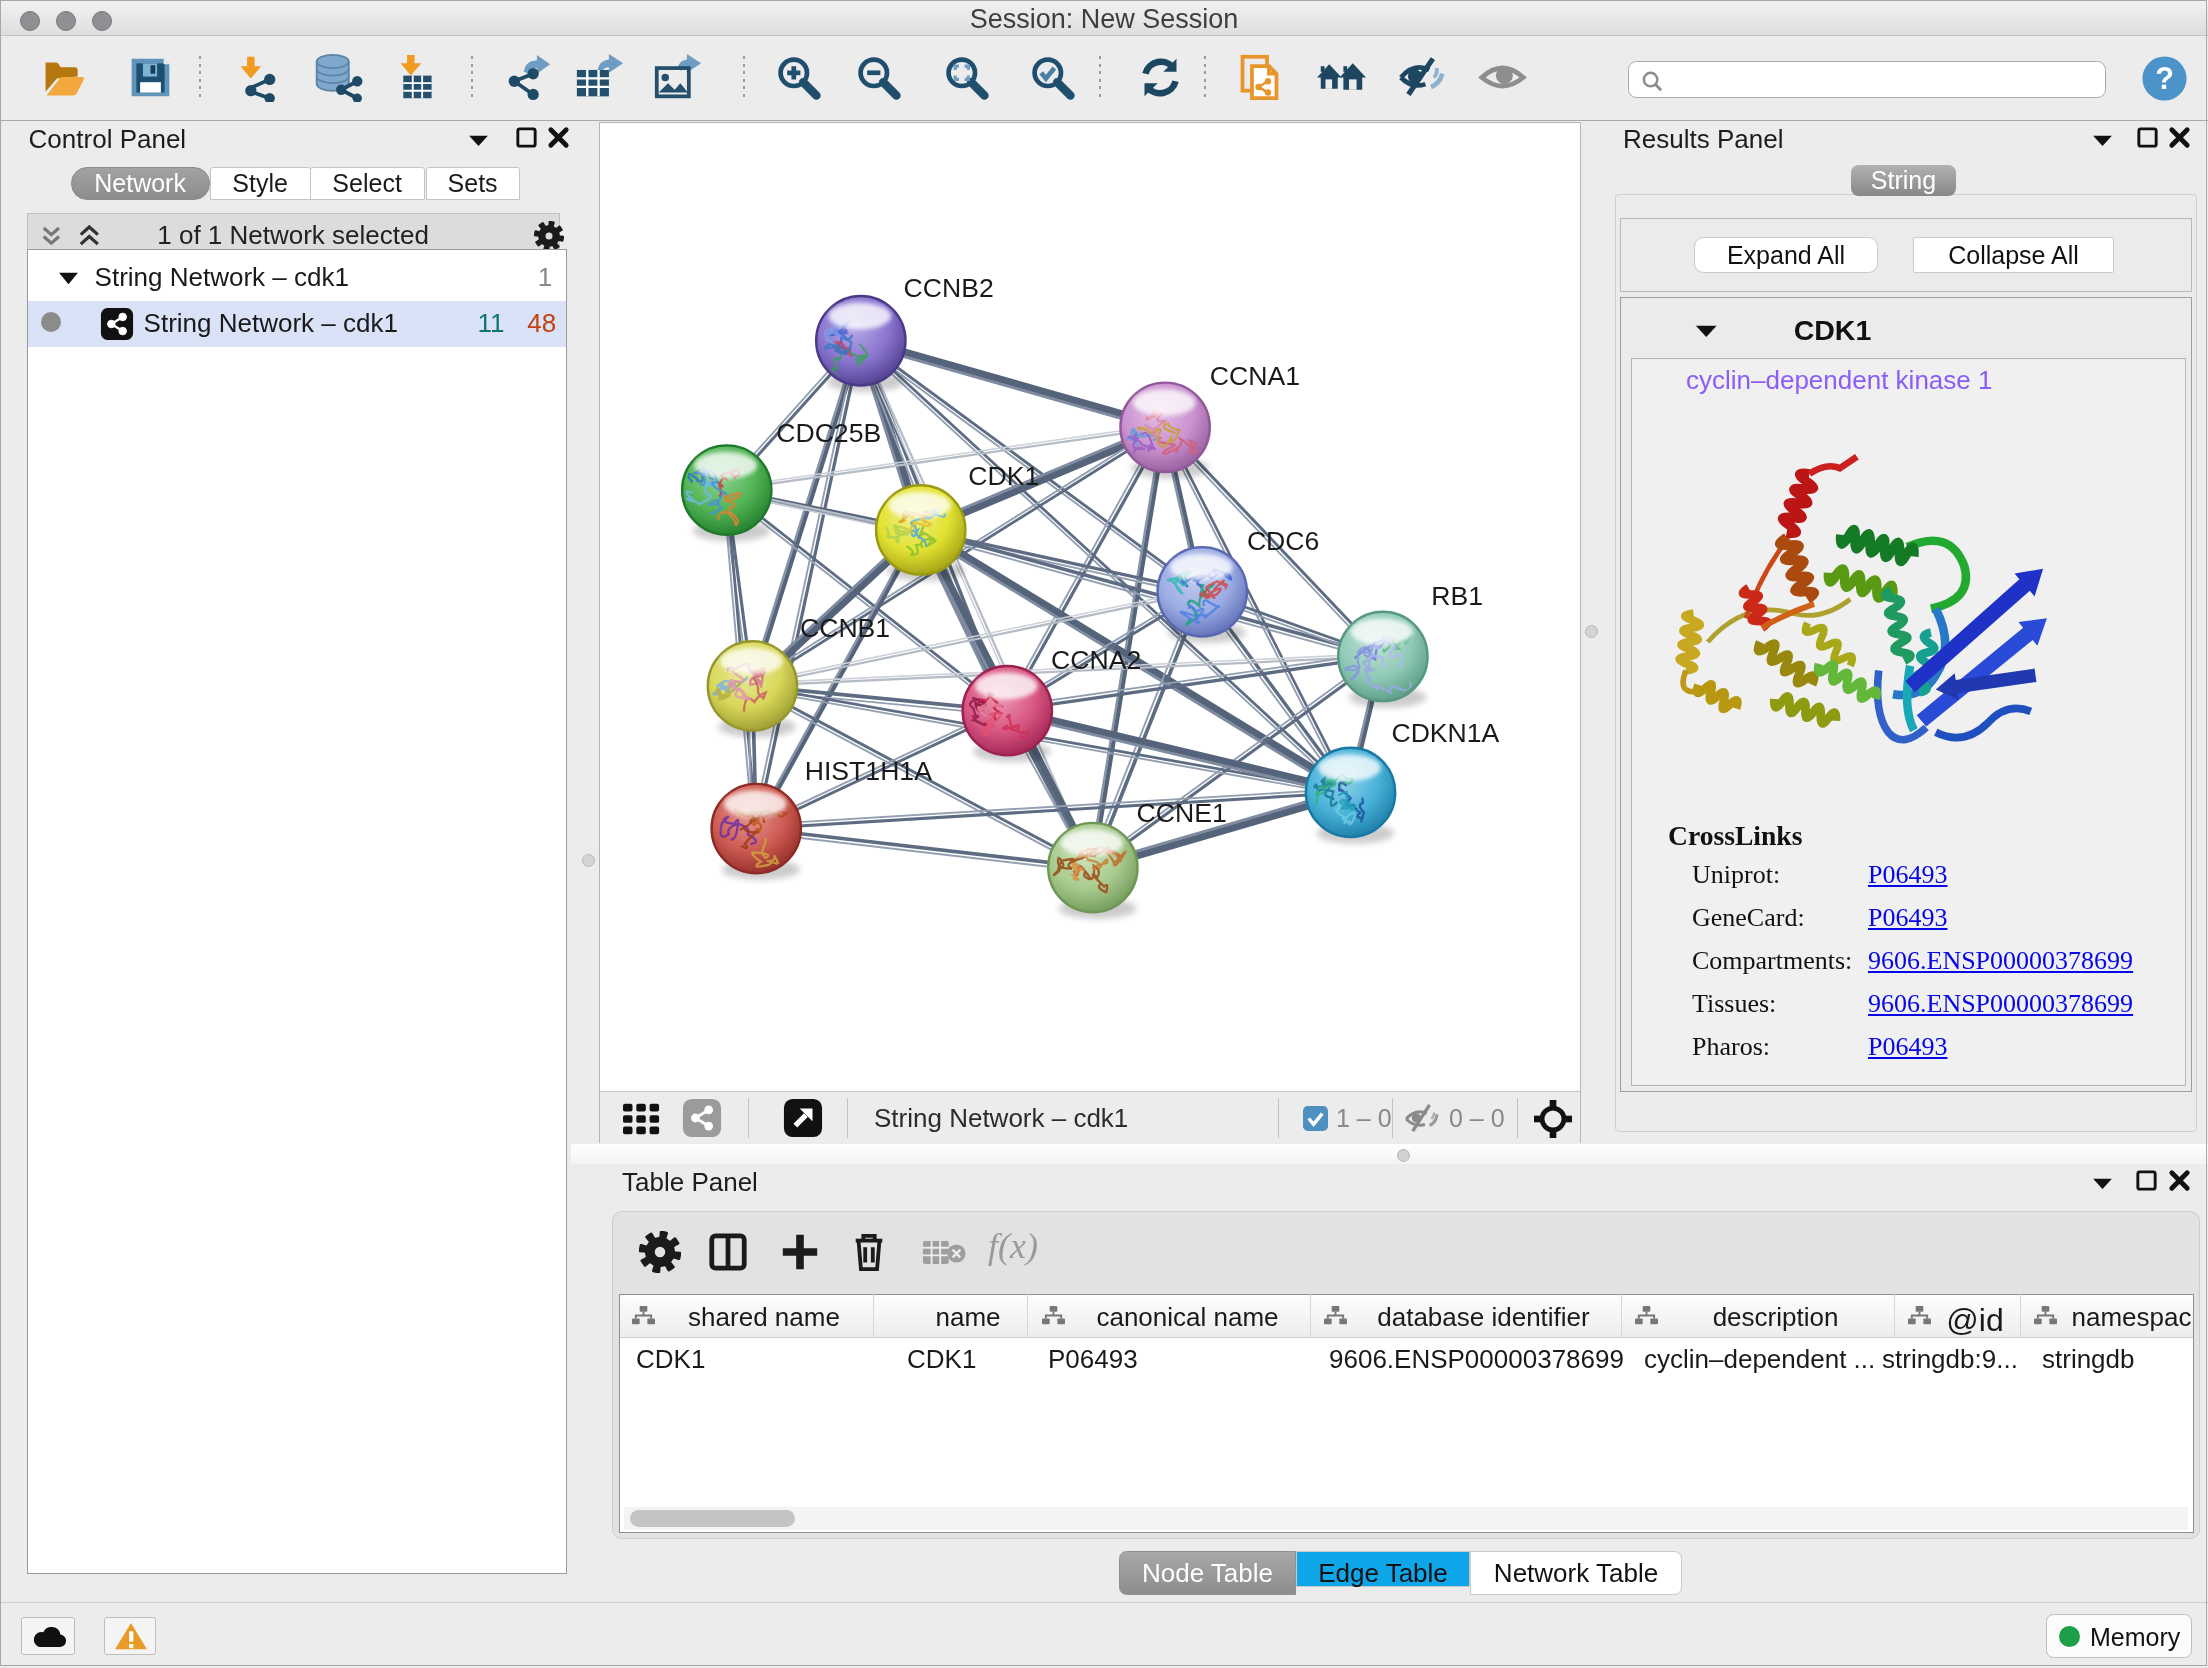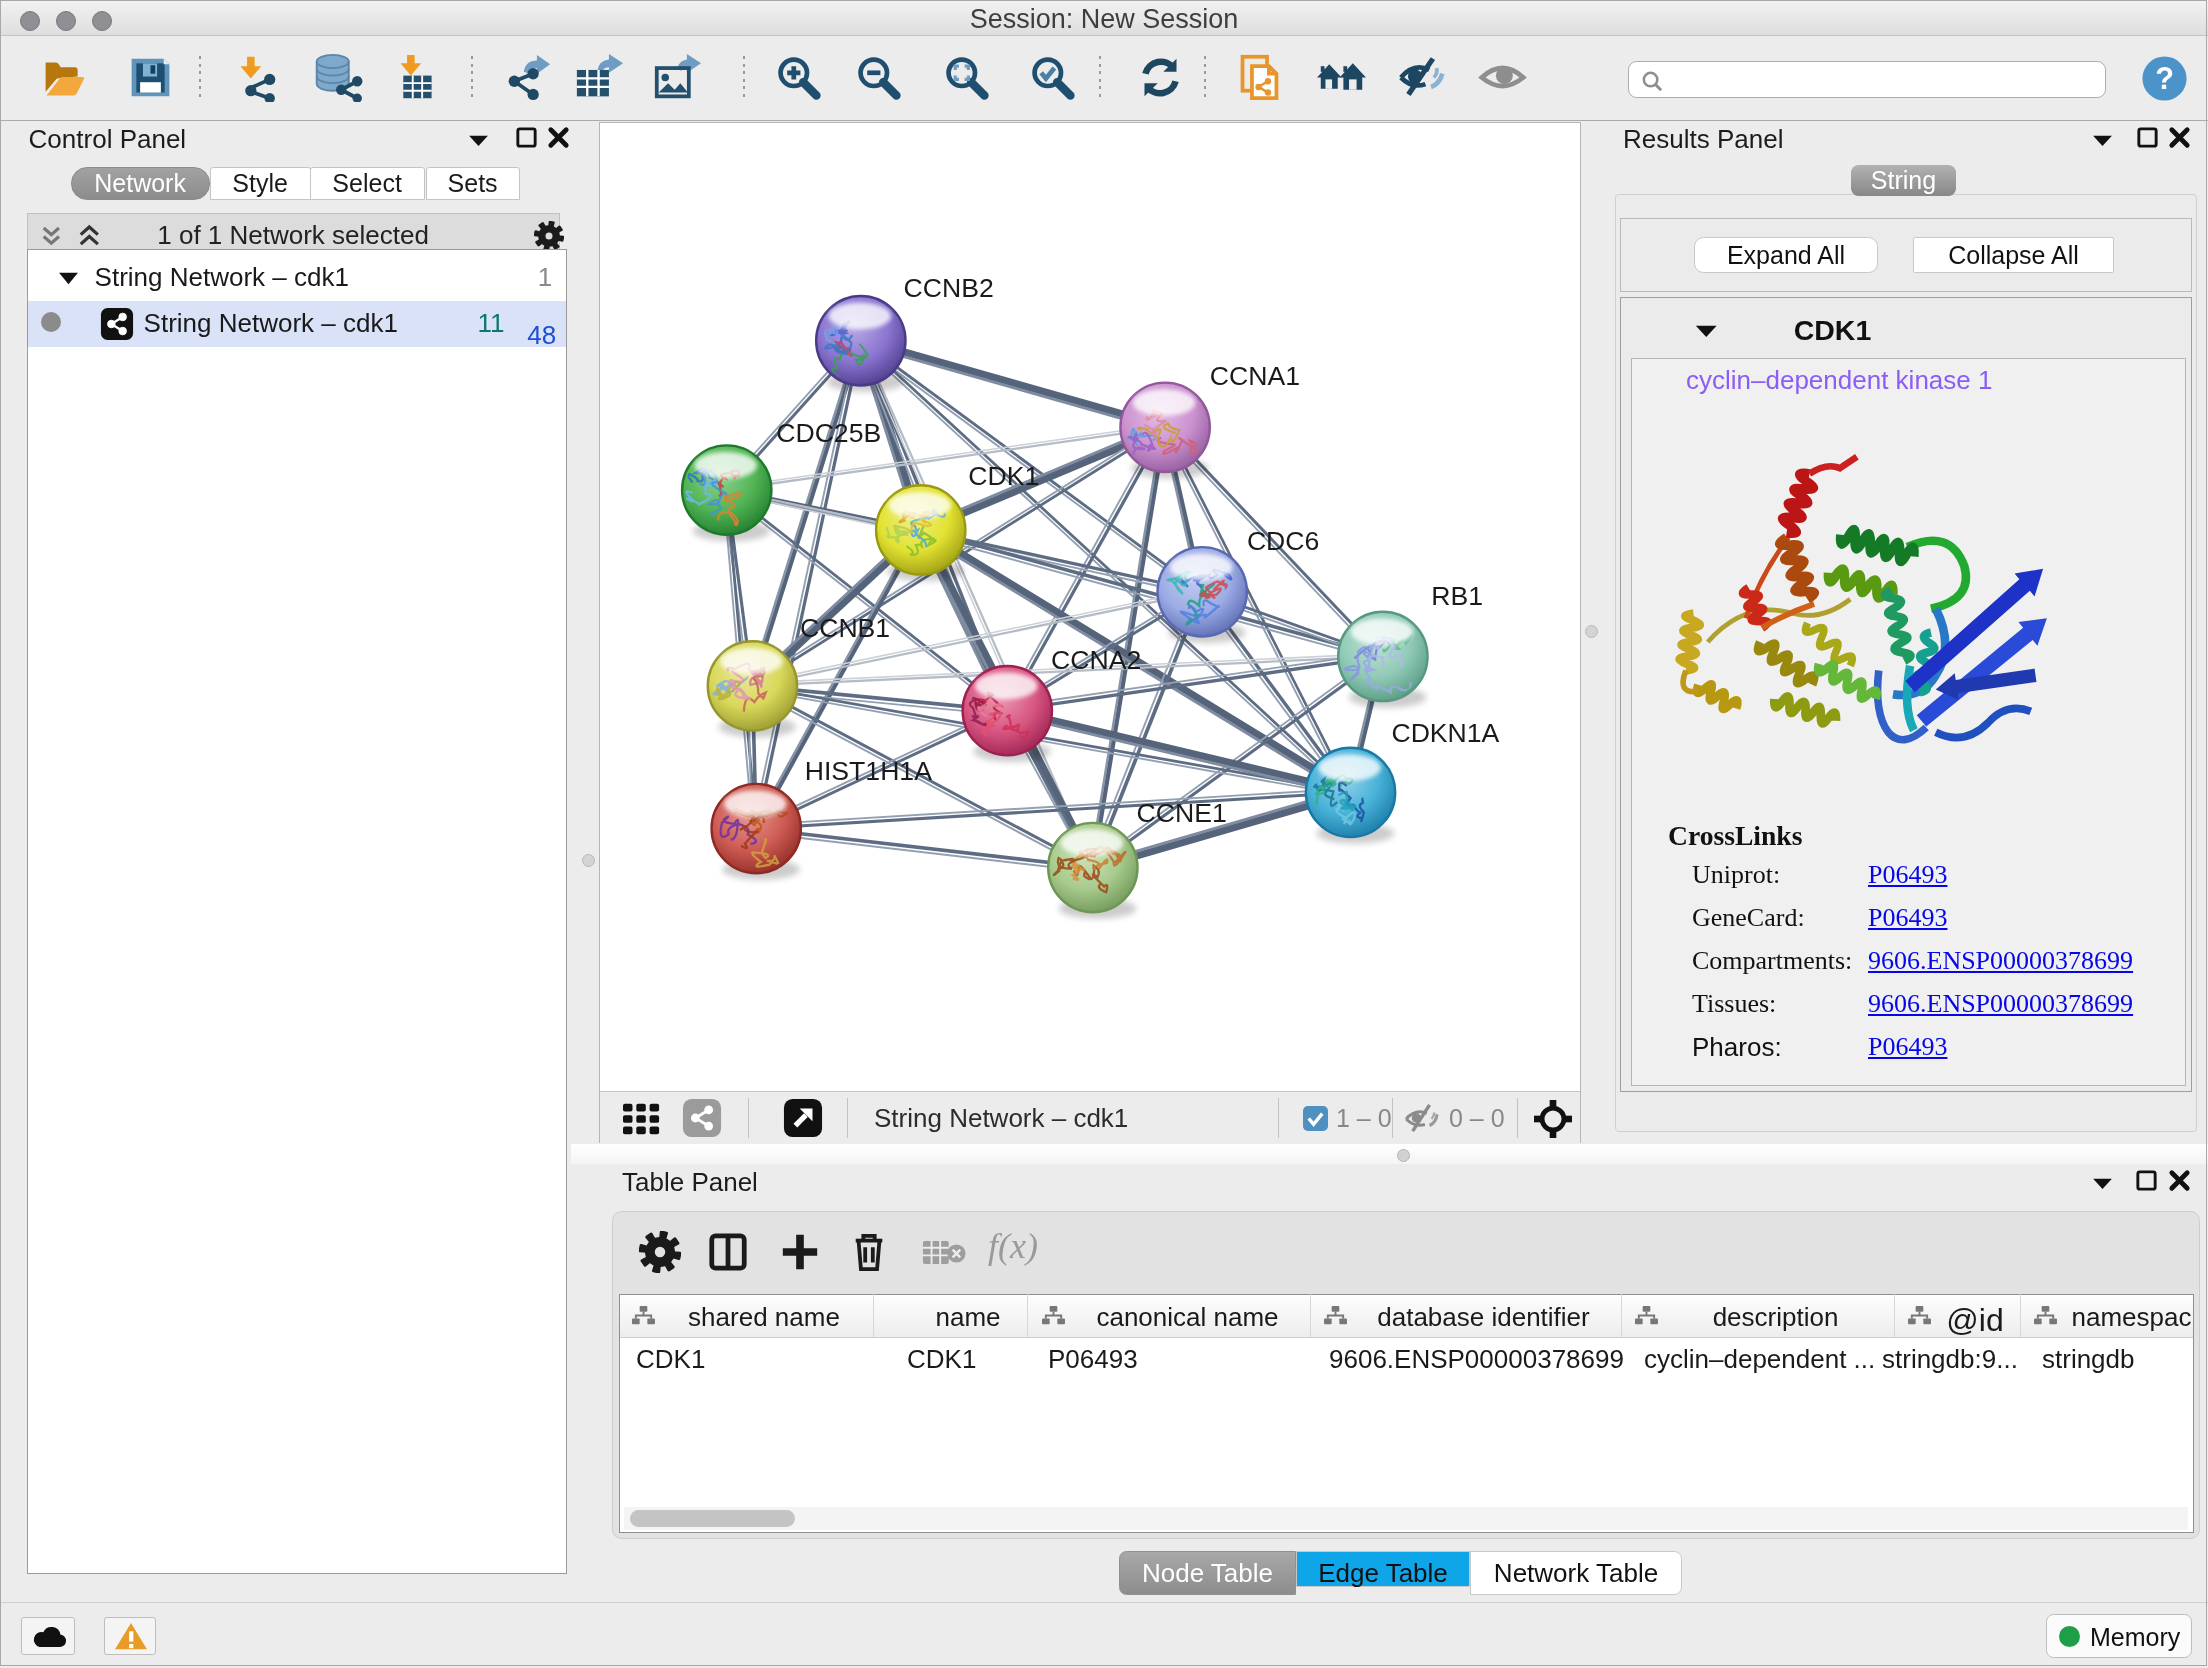--- a/index.html
+++ b/index.html
@@ -252,21 +252,21 @@
           <rect x="1" y="1" width="34" height="34" rx="7" fill="#111"></rect>
           <g fill="#fff" stroke="#fff">
             <circle cx="12" cy="18" r="4"></circle>
             <circle cx="24" cy="10.5" r="4"></circle>
             <circle cx="24" cy="25.5" r="4"></circle>
             <path d="M12 18 L24 10.5 M12 18 L24 25.5" stroke-width="2.6"></path>
           </g>
         </svg>
   <span style="position:absolute;left:116px;top:6.7px;">String Network – cdk1</span>
   <span style="position:absolute;right:61px;top:6.7px;color:#0f766e;">11</span>
-  <span style="position:absolute;right:9.5px;top:6.7px;color:#1d4ed8;margin-top:12px;">48</span>
+  <span style="position:absolute;right:9.5px;top:6.7px;color:#c2410c;">48</span>
  </div>
 </div>
 </div>
 <div class="abs" id="netview">
     <svg width="980" height="968" viewBox="0 0 1030 1018" style="position:absolute;left:0;top:0;">
 <defs>
 <radialGradient id="gCCNB2" cx="0.42" cy="0.34" r="0.72">
           <stop offset="0" stop-color="#b9aae6"></stop>
           <stop offset="0.55" stop-color="#8a74d0"></stop>
           <stop offset="1" stop-color="#4a3a88"></stop>
@@ -728,21 +728,21 @@
 </svg>
 <div style="position:absolute;left:64px;top:698px;font-size:27.6px;font-weight:bold;color:#111;font-family:'Liberation Serif',serif;">CrossLinks</div>
 <div style="position:absolute;left:88px;top:738px;font-size:26px;color:#111;font-family:'Liberation Serif',serif;">Uniprot:</div>
 <div style="position:absolute;left:264px;top:738px;font-size:26px;font-family:'Liberation Serif',serif;"><a class="lnk">P06493</a></div>
 <div style="position:absolute;left:88px;top:781px;font-size:26px;color:#111;font-family:'Liberation Serif',serif;">GeneCard:</div>
 <div style="position:absolute;left:264px;top:781px;font-size:26px;font-family:'Liberation Serif',serif;"><a class="lnk">P06493</a></div>
 <div style="position:absolute;left:88px;top:824px;font-size:26px;color:#111;font-family:'Liberation Serif',serif;">Compartments:</div>
 <div style="position:absolute;left:264px;top:824px;font-size:26px;font-family:'Liberation Serif',serif;"><a class="lnk">9606.ENSP00000378699</a></div>
 <div style="position:absolute;left:88px;top:867px;font-size:26px;color:#111;font-family:'Liberation Serif',serif;">Tissues:</div>
 <div style="position:absolute;left:264px;top:867px;font-size:26px;font-family:'Liberation Serif',serif;"><a class="lnk">9606.ENSP00000378699</a></div>
-<div style="position:absolute;left:88px;top:910px;font-size:26px;color:#111;font-family:Liberation Sans, sans-serif;">Pharos:</div>
+<div style="position:absolute;left:88px;top:910px;font-size:26px;color:#111;font-family:Liberation Serif, serif;">Pharos:</div>
 <div style="position:absolute;left:264px;top:910px;font-size:26px;font-family:'Liberation Serif',serif;"><a class="lnk">P06493</a></div>
 </div>
 <div class="abs" id="tablepanel">
     <div class="phead" style="position:absolute;left:51px;top:2.9px;">Table Panel</div>
 <svg style="position:absolute;left:1518px;top:10.5px;" width="27" height="15" viewBox="0 0 28 16">
       <path d="M4 4 h20 l-10 11z" fill="#111"></path>
     </svg>
 <svg style="position:absolute;left:1563px;top:3.8px;" width="25" height="25" viewBox="0 0 26 26">
       <rect x="4" y="4" width="18" height="18" fill="none" stroke="#111" stroke-width="3" rx="2"></rect>
     </svg>

